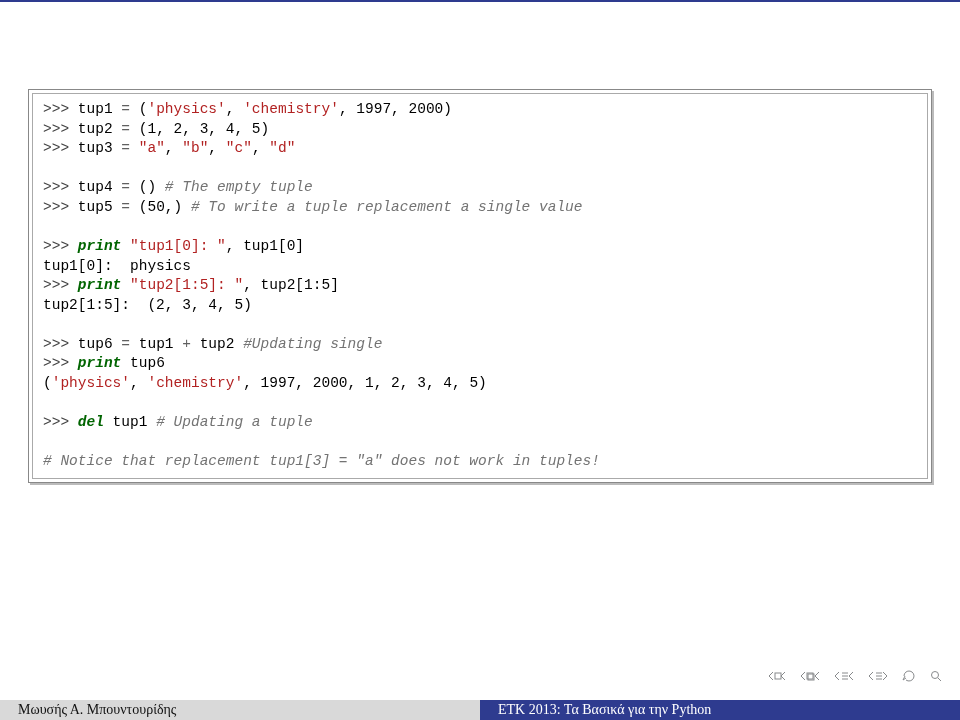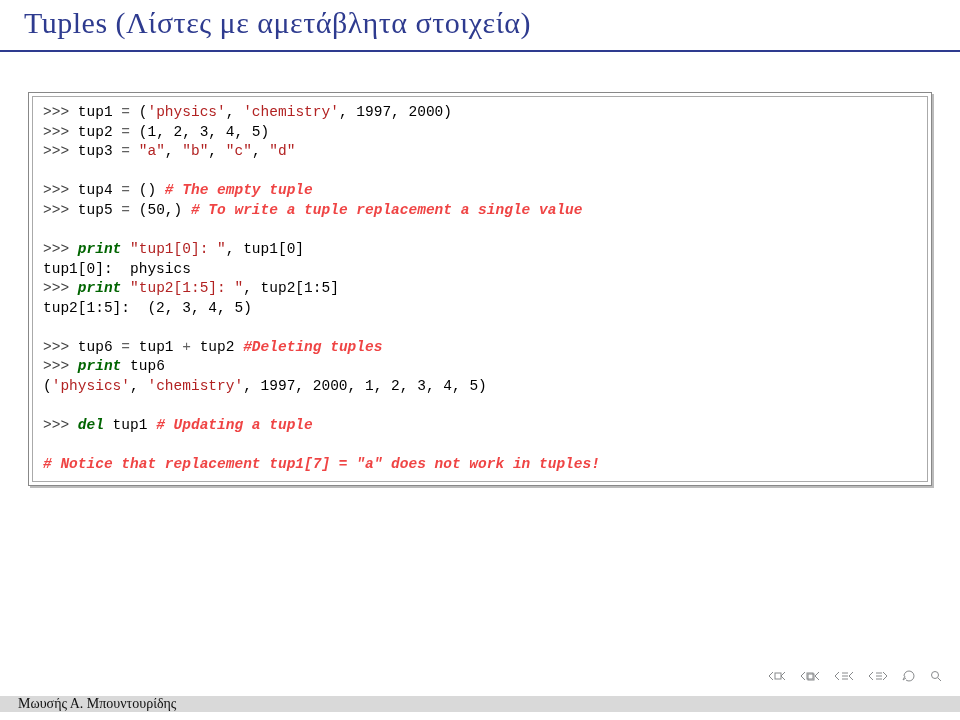--- a/index.html
+++ b/index.html
@@ -5,21 +5,21 @@
   * { margin: 0; padding: 0; box-sizing: border-box; }
   html, body { width: 960px; height: 720px; font-family: Georgia, 'Times New Roman', serif; }
   body { background: #fff; display: flex; flex-direction: column; }
 
   .slide { flex: 1; display: flex; flex-direction: column; position: relative; }
 
   .title-bar { padding: 6px 24px 10px 24px; }
   .title-bar h1 { font-size: 30px; font-weight: normal; color: #2e3b8f; letter-spacing: 0.5px; }
   .title-underline { height: 2px; background: #2e3b8f; margin: 0; }
 
-  .content { flex: 1; padding: 40px 28px 32px 28px; }
+  .content { flex: 1; padding: 40px 28px 32px 28px; margin-top: 47px; }
 
   .code-frame-outer {
     border: 1px solid #888;
     box-shadow: 2px 2px 0 #bbb;
     background: #fff;
   }
   .code-frame {
     border: 1px solid #aaa;
     margin: 3px;
   }
@@ -27,85 +27,81 @@
     font-family: 'Courier New', Courier, monospace;
     font-size: 14.5px;
     line-height: 1.35;
     padding: 6px 10px 6px 10px;
     white-space: pre;
     color: #000;
   }
   .tok-prompt { color: #444; }
   .tok-kw   { color: #006400; font-weight: bold; font-style: italic; }
   .tok-str  { color: #b22222; }
-  .tok-cmt  { color: #ef4444; font-style: italic; font-weight: bold; }
+  .tok-cmt  { color: #737373; font-style: italic; }
   .tok-op   { color: #606060; }
   .nav-icons {
     position: absolute;
     right: 18px;
     bottom: 38px;
     display: flex;
     gap: 14px;
     align-items: center;
     color: #888a8c;
     font-size: 12px;
   }
   .nav-item { display: inline-flex; gap: 2px; align-items: center; }
   .nav-item svg { stroke: #888a8c; }
 
   .footer-bar {
     position: absolute;
-    bottom: 8px;
+    bottom: 0;
     width: 100%;
-    height: 40px;
+    height: 20px;
     display: flex;
-    align-items: flex-end;
   }
   .footer-left, .footer-right {
     flex: 1;
     display: flex;
     align-items: center;
     padding: 0 18px;
     font-size: 14px;
   }
   .footer-left { background: #d9d9d9; color: #111; }
   .footer-right { background: #2e3b8f; color: #fff; }
 </style>
 </head>
 <body>
 
 <div class="slide">
 
-  <div class="title-bar">
-    <h1>Tuples (Λίστες με αμετάβλητα στοιχεία)</h1>
-  </div>
   <div class="title-underline"></div>
 
   <div class="content">
     <div class="code-frame-outer">
       <div class="code-frame">
 <pre class="code"><span class="tok-prompt">&gt;&gt;&gt;</span> tup1 <span class="tok-op">=</span> (<span class="tok-str">'physics'</span>, <span class="tok-str">'chemistry'</span>, 1997, 2000)
 <span class="tok-prompt">&gt;&gt;&gt;</span> tup2 <span class="tok-op">=</span> (1, 2, 3, 4, 5)
 <span class="tok-prompt">&gt;&gt;&gt;</span> tup3 <span class="tok-op">=</span> <span class="tok-str">"a"</span>, <span class="tok-str">"b"</span>, <span class="tok-str">"c"</span>, <span class="tok-str">"d"</span>
 
 <span class="tok-prompt">&gt;&gt;&gt;</span> tup4 <span class="tok-op">=</span> () <span class="tok-cmt"># The empty tuple</span>
 <span class="tok-prompt">&gt;&gt;&gt;</span> tup5 <span class="tok-op">=</span> (50,) <span class="tok-cmt"># To write a tuple replacement a single value</span>
 
 <span class="tok-prompt">&gt;&gt;&gt;</span> <span class="tok-kw">print</span> <span class="tok-str">"tup1[0]: "</span>, tup1[0]
 tup1[0]:  physics
 <span class="tok-prompt">&gt;&gt;&gt;</span> <span class="tok-kw">print</span> <span class="tok-str">"tup2[1:5]: "</span>, tup2[1:5]
 tup2[1:5]:  (2, 3, 4, 5)
 
-<span class="tok-prompt">&gt;&gt;&gt;</span> tup6 <span class="tok-op">=</span> tup1 <span class="tok-op">+</span> tup2 <span class="tok-cmt">#Deleting tuples</span>
+<span class="tok-prompt">&gt;&gt;&gt;</span> tup6 <span class="tok-op">=</span> tup1 <span class="tok-op">+</span> tup2 <span class="tok-cmt">#Updating single</span>
 <span class="tok-prompt">&gt;&gt;&gt;</span> <span class="tok-kw">print</span> tup6
 (<span class="tok-str">'physics'</span>, <span class="tok-str">'chemistry'</span>, 1997, 2000, 1, 2, 3, 4, 5)
 
 <span class="tok-prompt">&gt;&gt;&gt;</span> <span class="tok-kw">del</span> tup1 <span class="tok-cmt"># Updating a tuple</span>
 
-<span class="tok-cmt"># Notice that replacement tup1[7] = "a" does not work in tuples!</span></pre>
+<span class="tok-cmt"># Notice that replacement tup1[3] = "a" does not work in tuples!</span></pre>
       </div>
     </div>
   </div>
 
   <div class="nav-icons">
     <span class="nav-item">
       <svg width="18" height="10" viewBox="0 0 18 10" fill="none">
           <path d="M5 1 L1 5 L5 9" stroke-width="1"></path>
           <rect x="7" y="2" width="6" height="6" stroke-width="1"></rect>
           <path d="M17 1 L13 5 L17 9" stroke-width="1"></path>
@@ -142,15 +138,16 @@
     <span class="nav-item">
       <svg width="12" height="12" viewBox="0 0 12 12" fill="none">
           <circle cx="5" cy="5" r="3.5" stroke-width="1"></circle>
           <path d="M8 8 L11 11" stroke-width="1"></path>
         </svg>
     </span>
   </div>
 
   <div class="footer-bar">
     <div class="footer-left">Μωυσής Α. Μπουντουρίδης</div>
+    <div class="footer-right">ΕΤΚ 2013: Τα Βασικά για την Python</div>
   </div>
 
 </div>
 
 </body></html>

